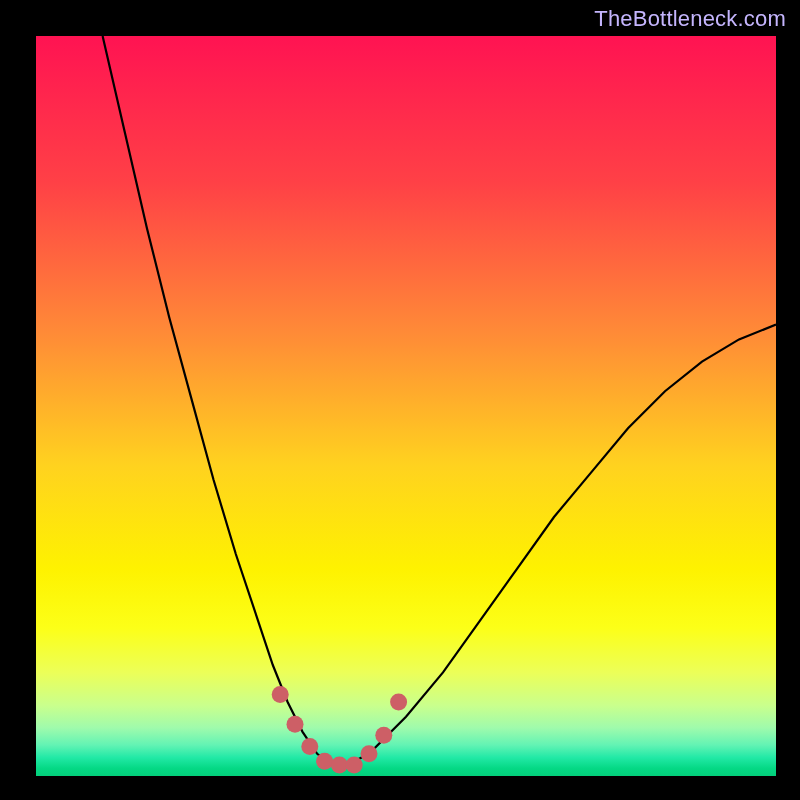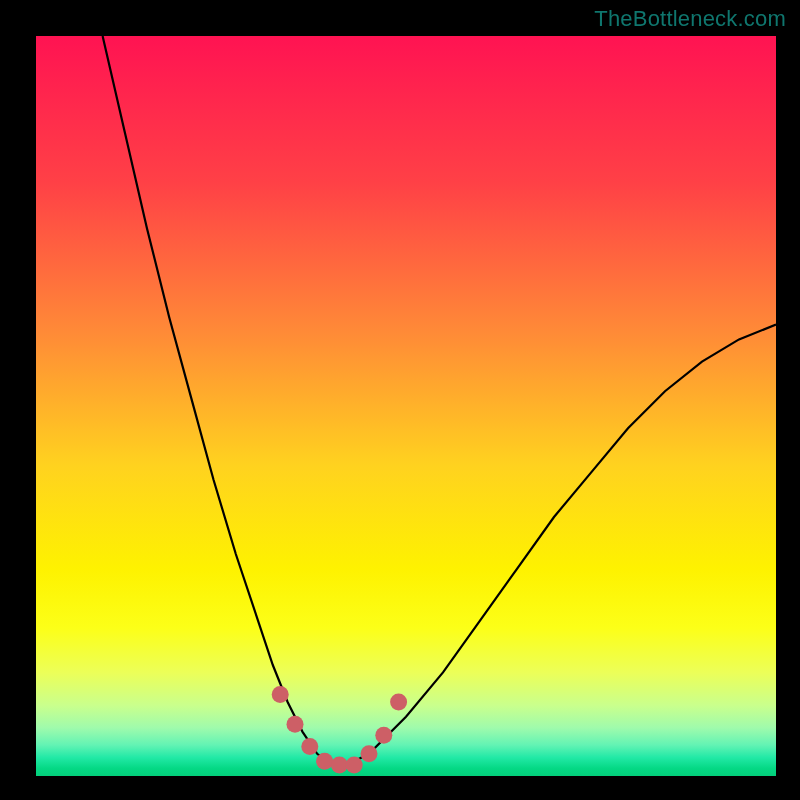--- a/index.html
+++ b/index.html
@@ -40,21 +40,21 @@
     width: 740px;
     height: 740px;
   }
   .watermark {
     position: absolute;
     top: 6px;
     right: 14px;
     font-family: Arial, Helvetica, sans-serif;
     font-size: 22px;
     font-weight: 500;
-    color: #0f766e;
+    color: #c4b5fd;
     letter-spacing: 0.2px;
   }
 </style>
 </head>
 <body>
 
 <div class="frame">
   <div class="plot">
     <svg class="gradient" viewBox="0 0 740 740" preserveAspectRatio="none">
       <defs>

